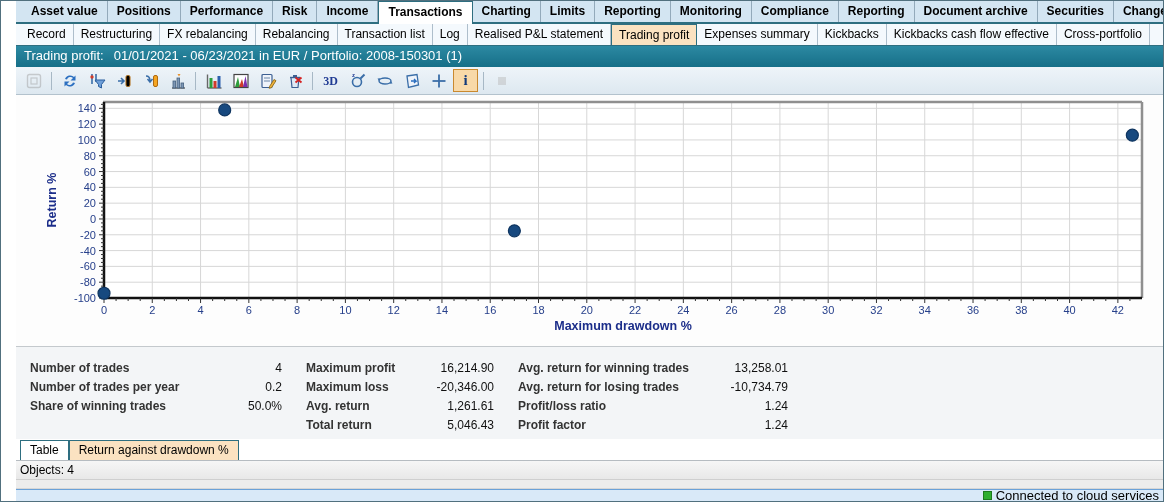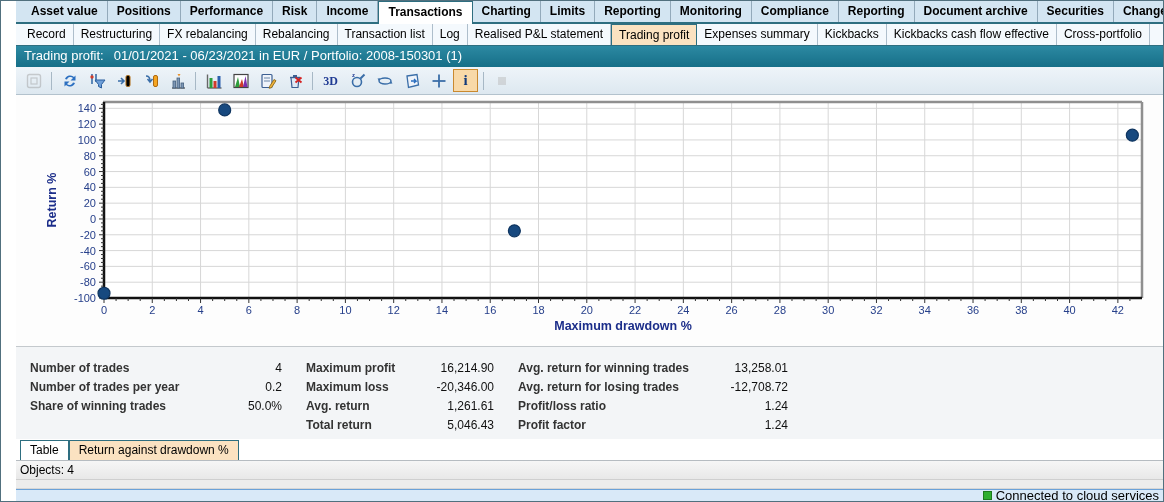--- a/index.html
+++ b/index.html
@@ -494,21 +494,21 @@
           <span class="stat-value">5,046.43</span>
         </div>
       </div>
       <div class="stat-col" style="width: 270px; margin-left: 24px;">
         <div class="stat-row">
           <span class="stat-label">Avg. return for winning trades</span>
           <span class="stat-value">13,258.01</span>
         </div>
         <div class="stat-row">
           <span class="stat-label">Avg. return for losing trades</span>
-          <span class="stat-value">-12,708.72</span>
+          <span class="stat-value">-10,734.79</span>
         </div>
         <div class="stat-row">
           <span class="stat-label">Profit/loss ratio</span>
           <span class="stat-value">1.24</span>
         </div>
         <div class="stat-row">
           <span class="stat-label">Profit factor</span>
           <span class="stat-value">1.24</span>
         </div>
       </div>

